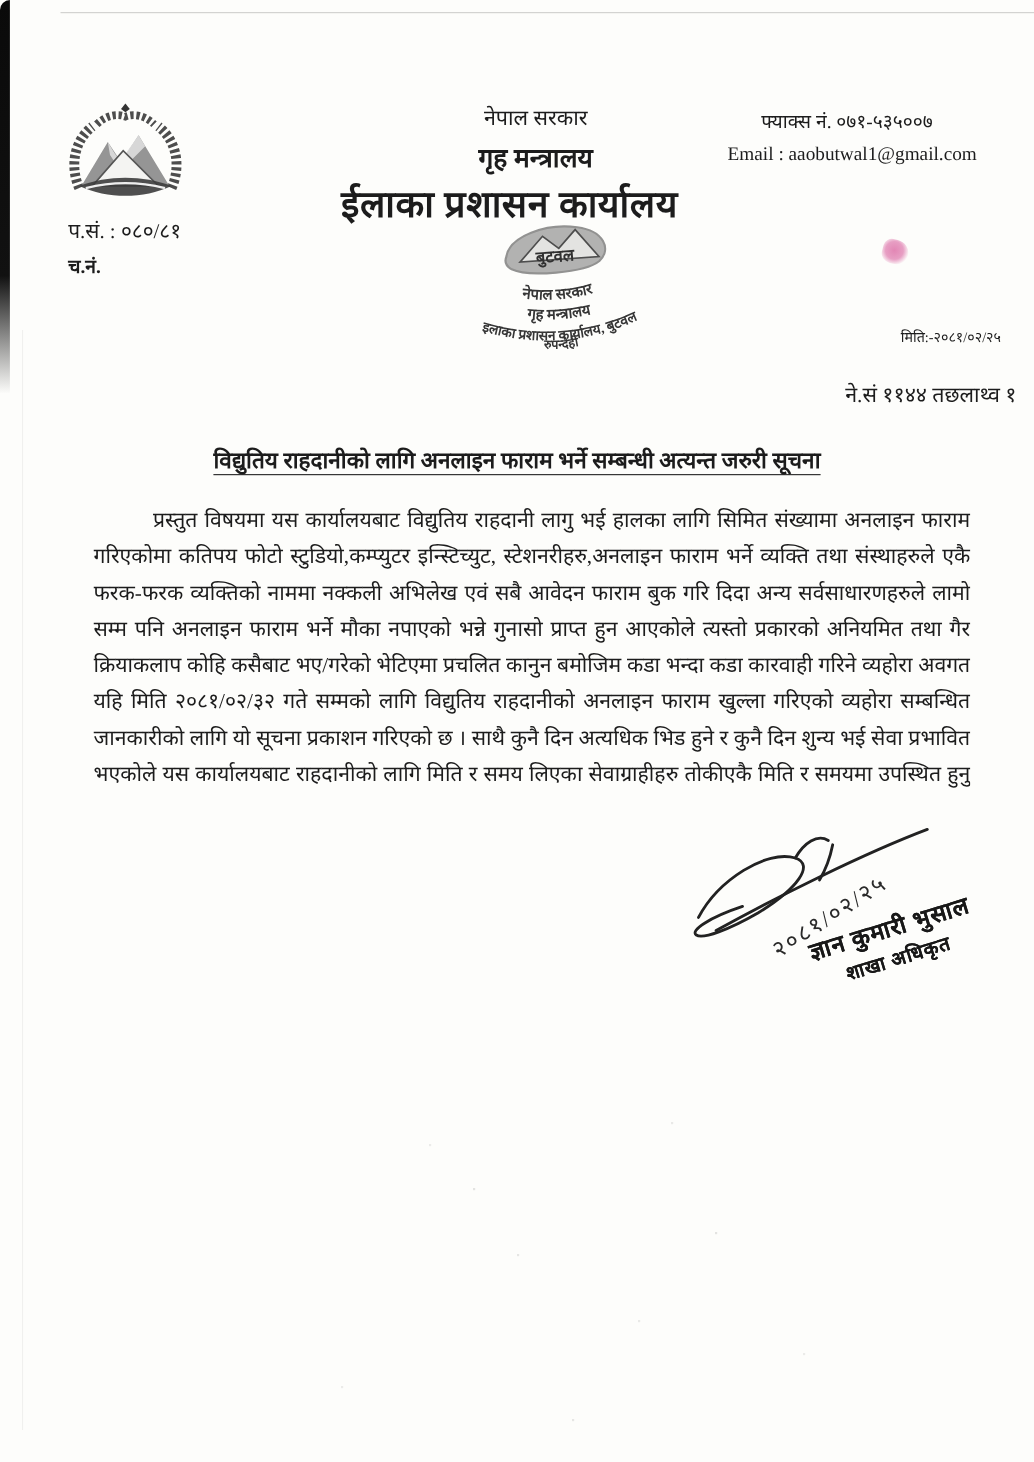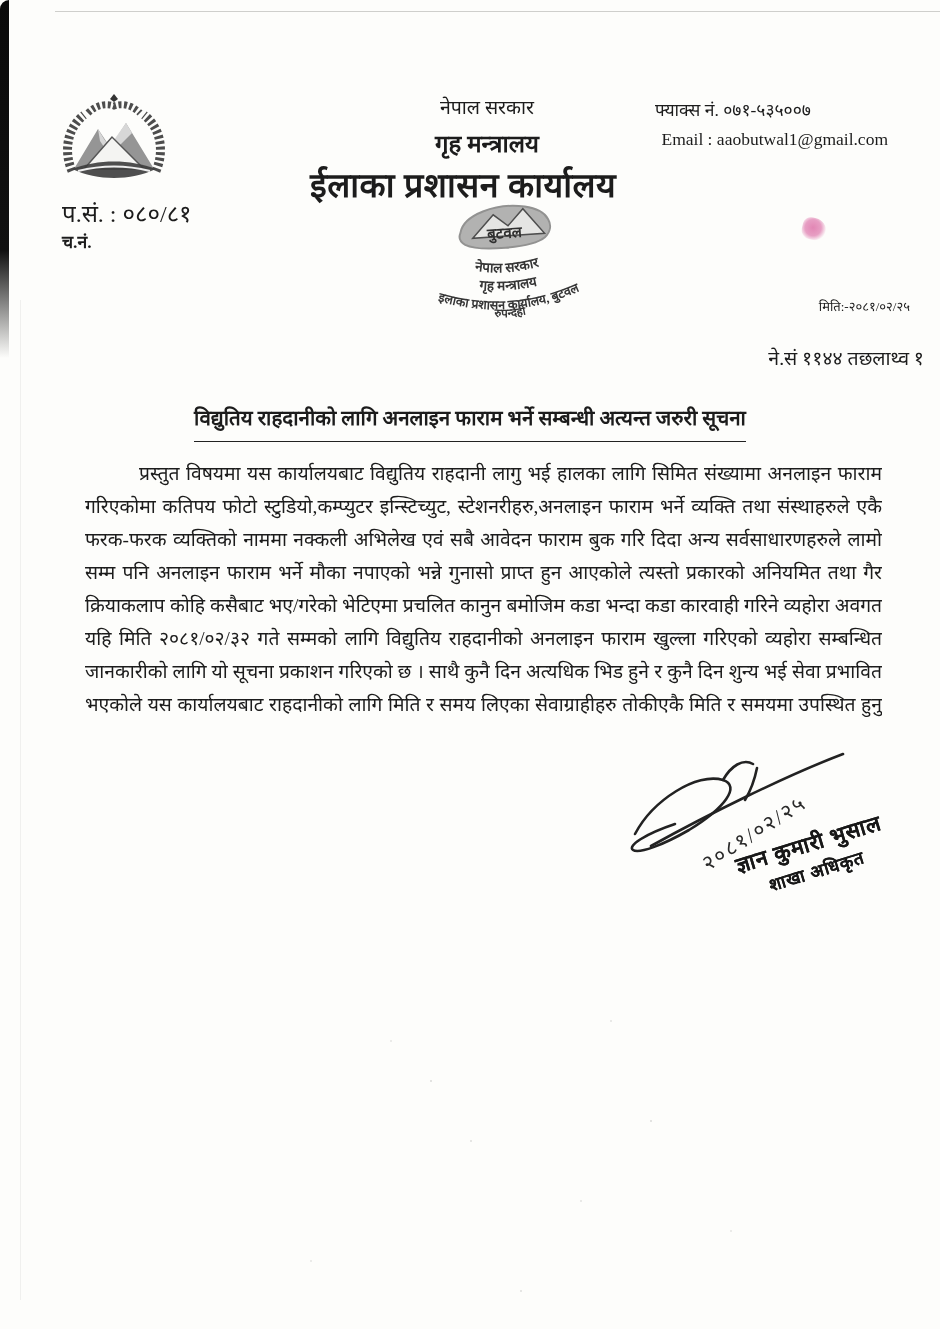--- a/index.html
+++ b/index.html
@@ -16,35 +16,35 @@
     background:linear-gradient(180deg,#0a0a0a 0%,#111 70%,rgba(17,17,17,0) 100%);
     border-top-left-radius:14px;
   }
   .scan-top-line{left:55px;top:11px;right:0;height:1px;background:#cfcfcc;}
   .scan-faint-line{left:20px;top:300px;width:1px;height:1000px;background:rgba(0,0,0,0.05);}
   .speckles{left:430px;top:1080px;width:2px;height:2px;background:rgba(0,0,0,0.10);
     box-shadow: 40px 60px rgba(0,0,0,.09), 150px 120px rgba(0,0,0,.08), 220px 40px rgba(0,0,0,.1),
     -120px 180px rgba(0,0,0,.07), 90px 210px rgba(0,0,0,.09), 260px 260px rgba(0,0,0,.08),
     -40px -40px rgba(0,0,0,.07), 180px -60px rgba(0,0,0,.08), 300px 150px rgba(0,0,0,.07);}
   
-  .ref-line{left:62px;top:196px;font-size:24px;}
+  .ref-line{left:62px;top:196px;font-size:19px;}
   .dispatch-line{left:62px;top:229px;font-size:17.5px;font-weight:bold;}
   .gov-name{left:337px;top:93px;width:300px;text-align:center;font-size:19.5px;}
   .ministry-name{left:327px;top:126px;width:320px;text-align:center;font-size:24px;font-weight:bold;}
   .office-name{left:310px;top:161px;width:480px;font-size:34px;font-weight:bold;letter-spacing:.5px;}
-  .fax-line{left:655px;top:97px;width:230px;text-align:left;font-size:17.5px;}
+  .fax-line{left:655px;top:97px;width:230px;text-align:center;font-size:17.5px;}
   .email-line{left:628px;top:129px;width:260px;text-align:right;font-size:17.5px;}
   
   .date-bs{right:30px;top:297px;font-size:13px;}
   .date-ns{right:16px;top:344px;font-size:19.5px;}
   
   .subject-wrap{left:0;top:403px;width:100%;text-align:center;}
   .subject-wrap span{
     display:inline-block;font-size:20.5px;font-weight:bold;
-    border-bottom:1.6px solid #222;padding-bottom:10px;
+    border-bottom:1.6px solid #222;padding-bottom:0;
   }
   
   .body-block{left:85px;top:457px;width:797px;}
   .body-line{
     height:33px;line-height:33px;font-size:19.3px;
     text-align:justify;text-align-last:justify;overflow:hidden;white-space:normal;
   }
   .body-line.indent{text-indent:54px;}
   .body-line.last{text-align-last:left;}
   

